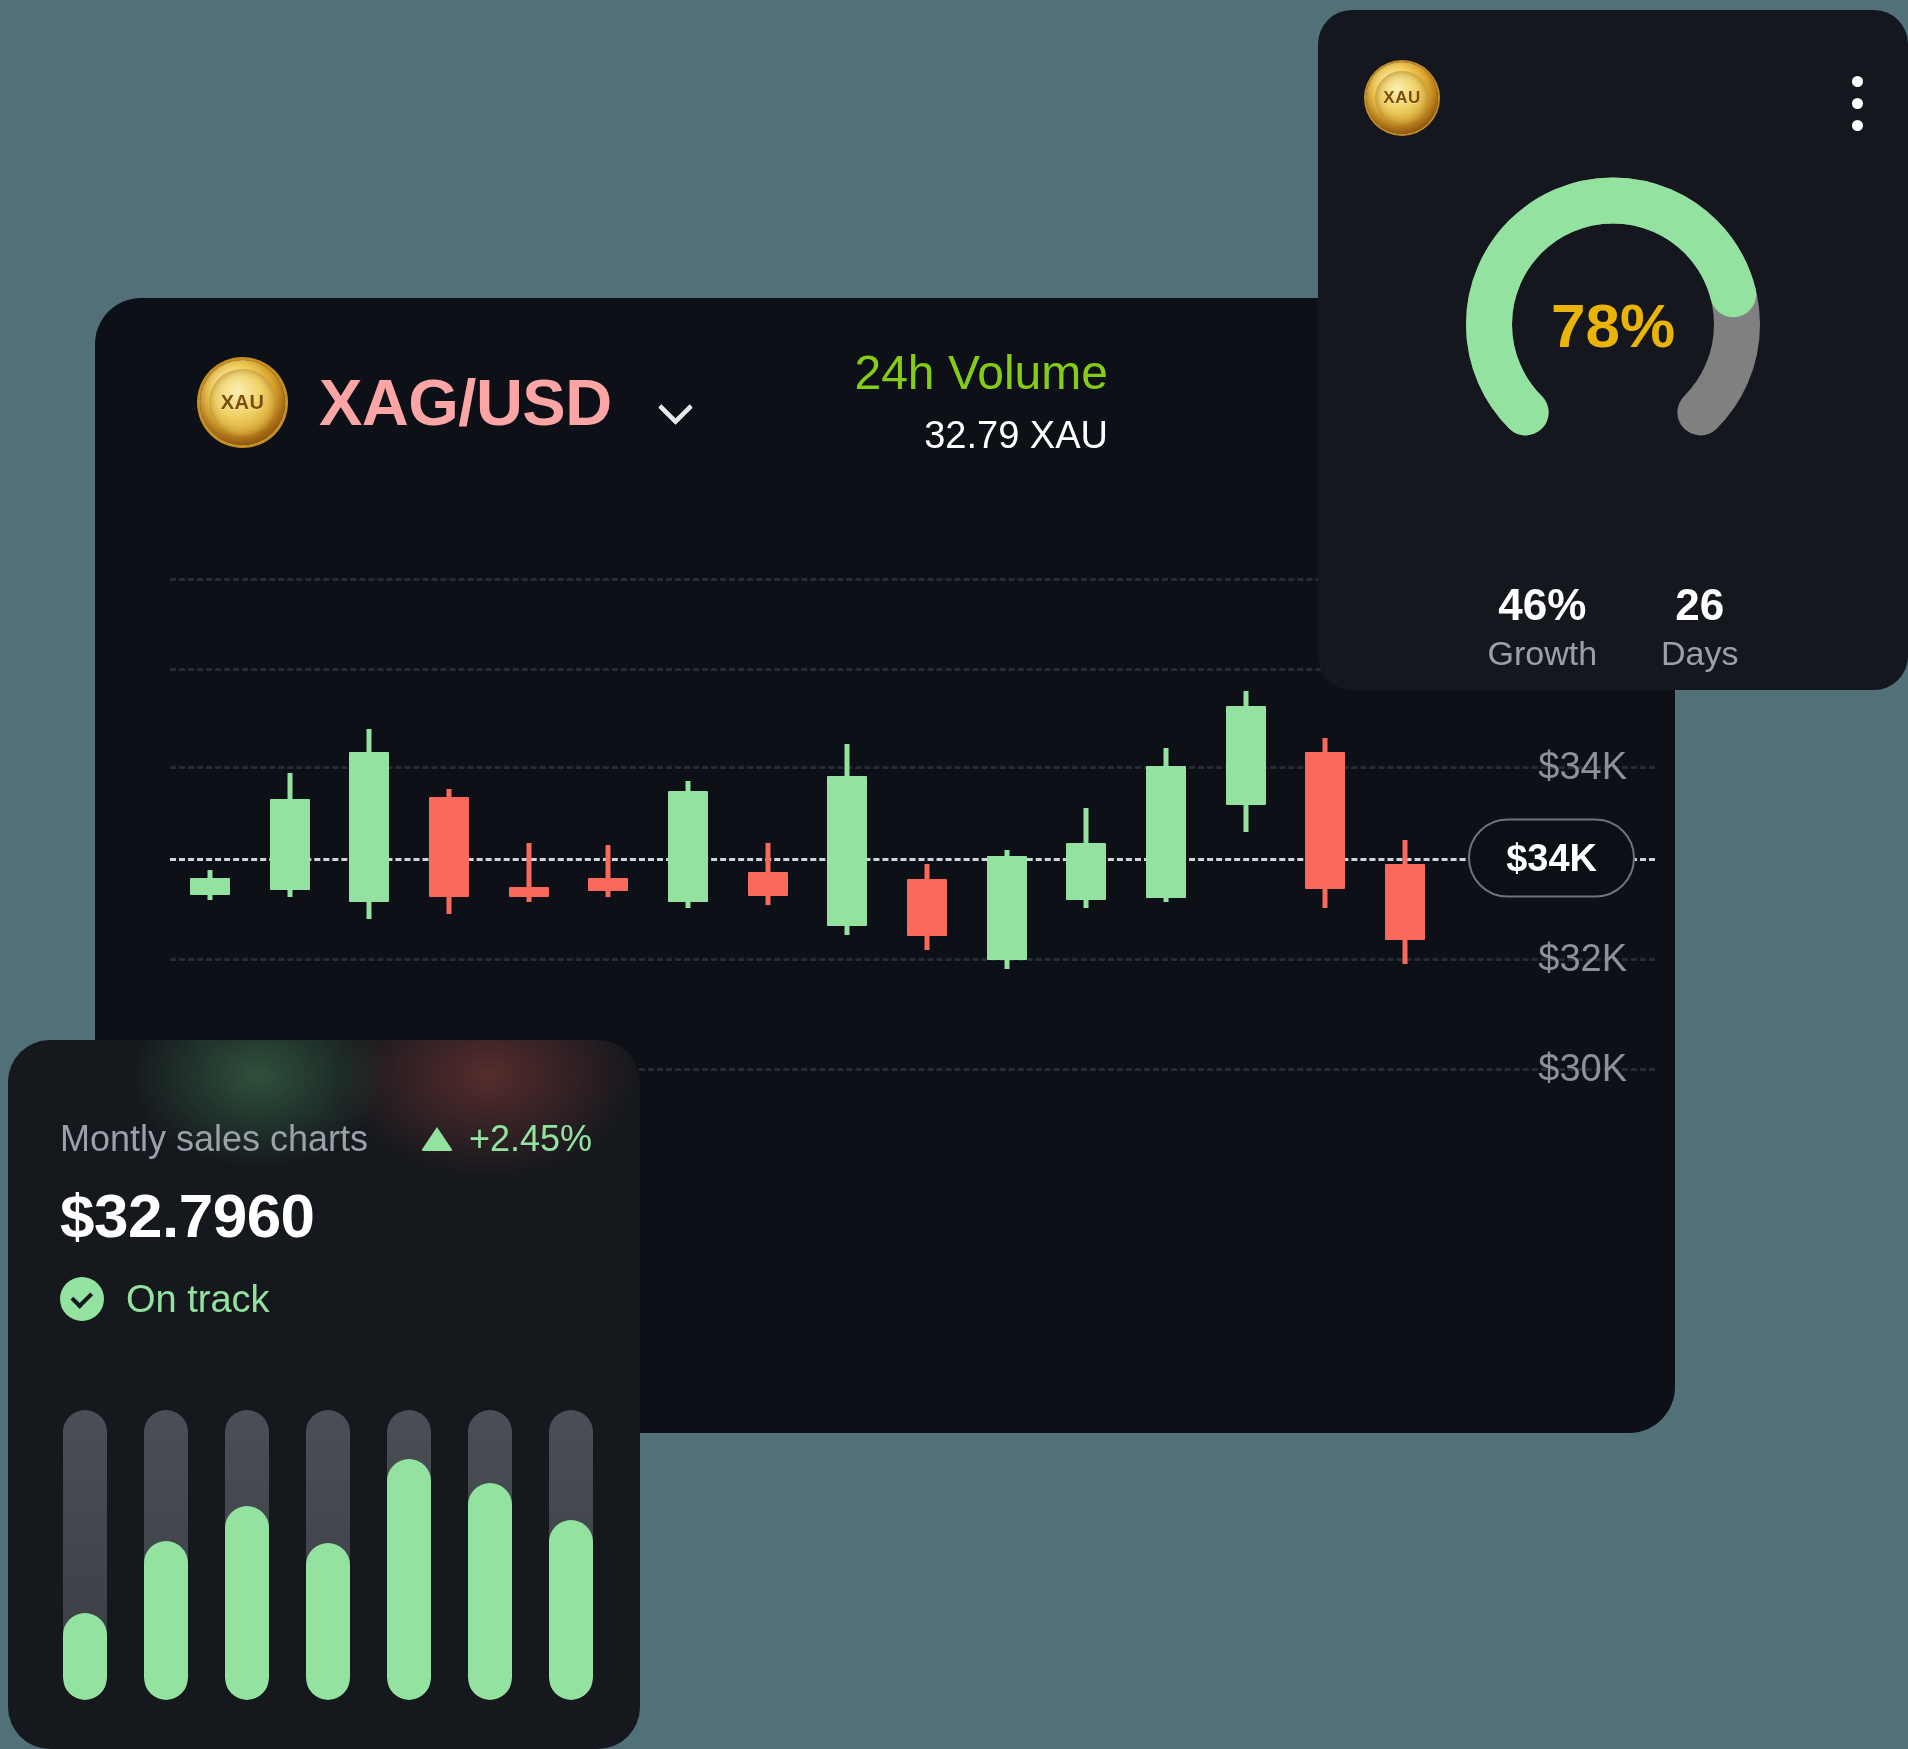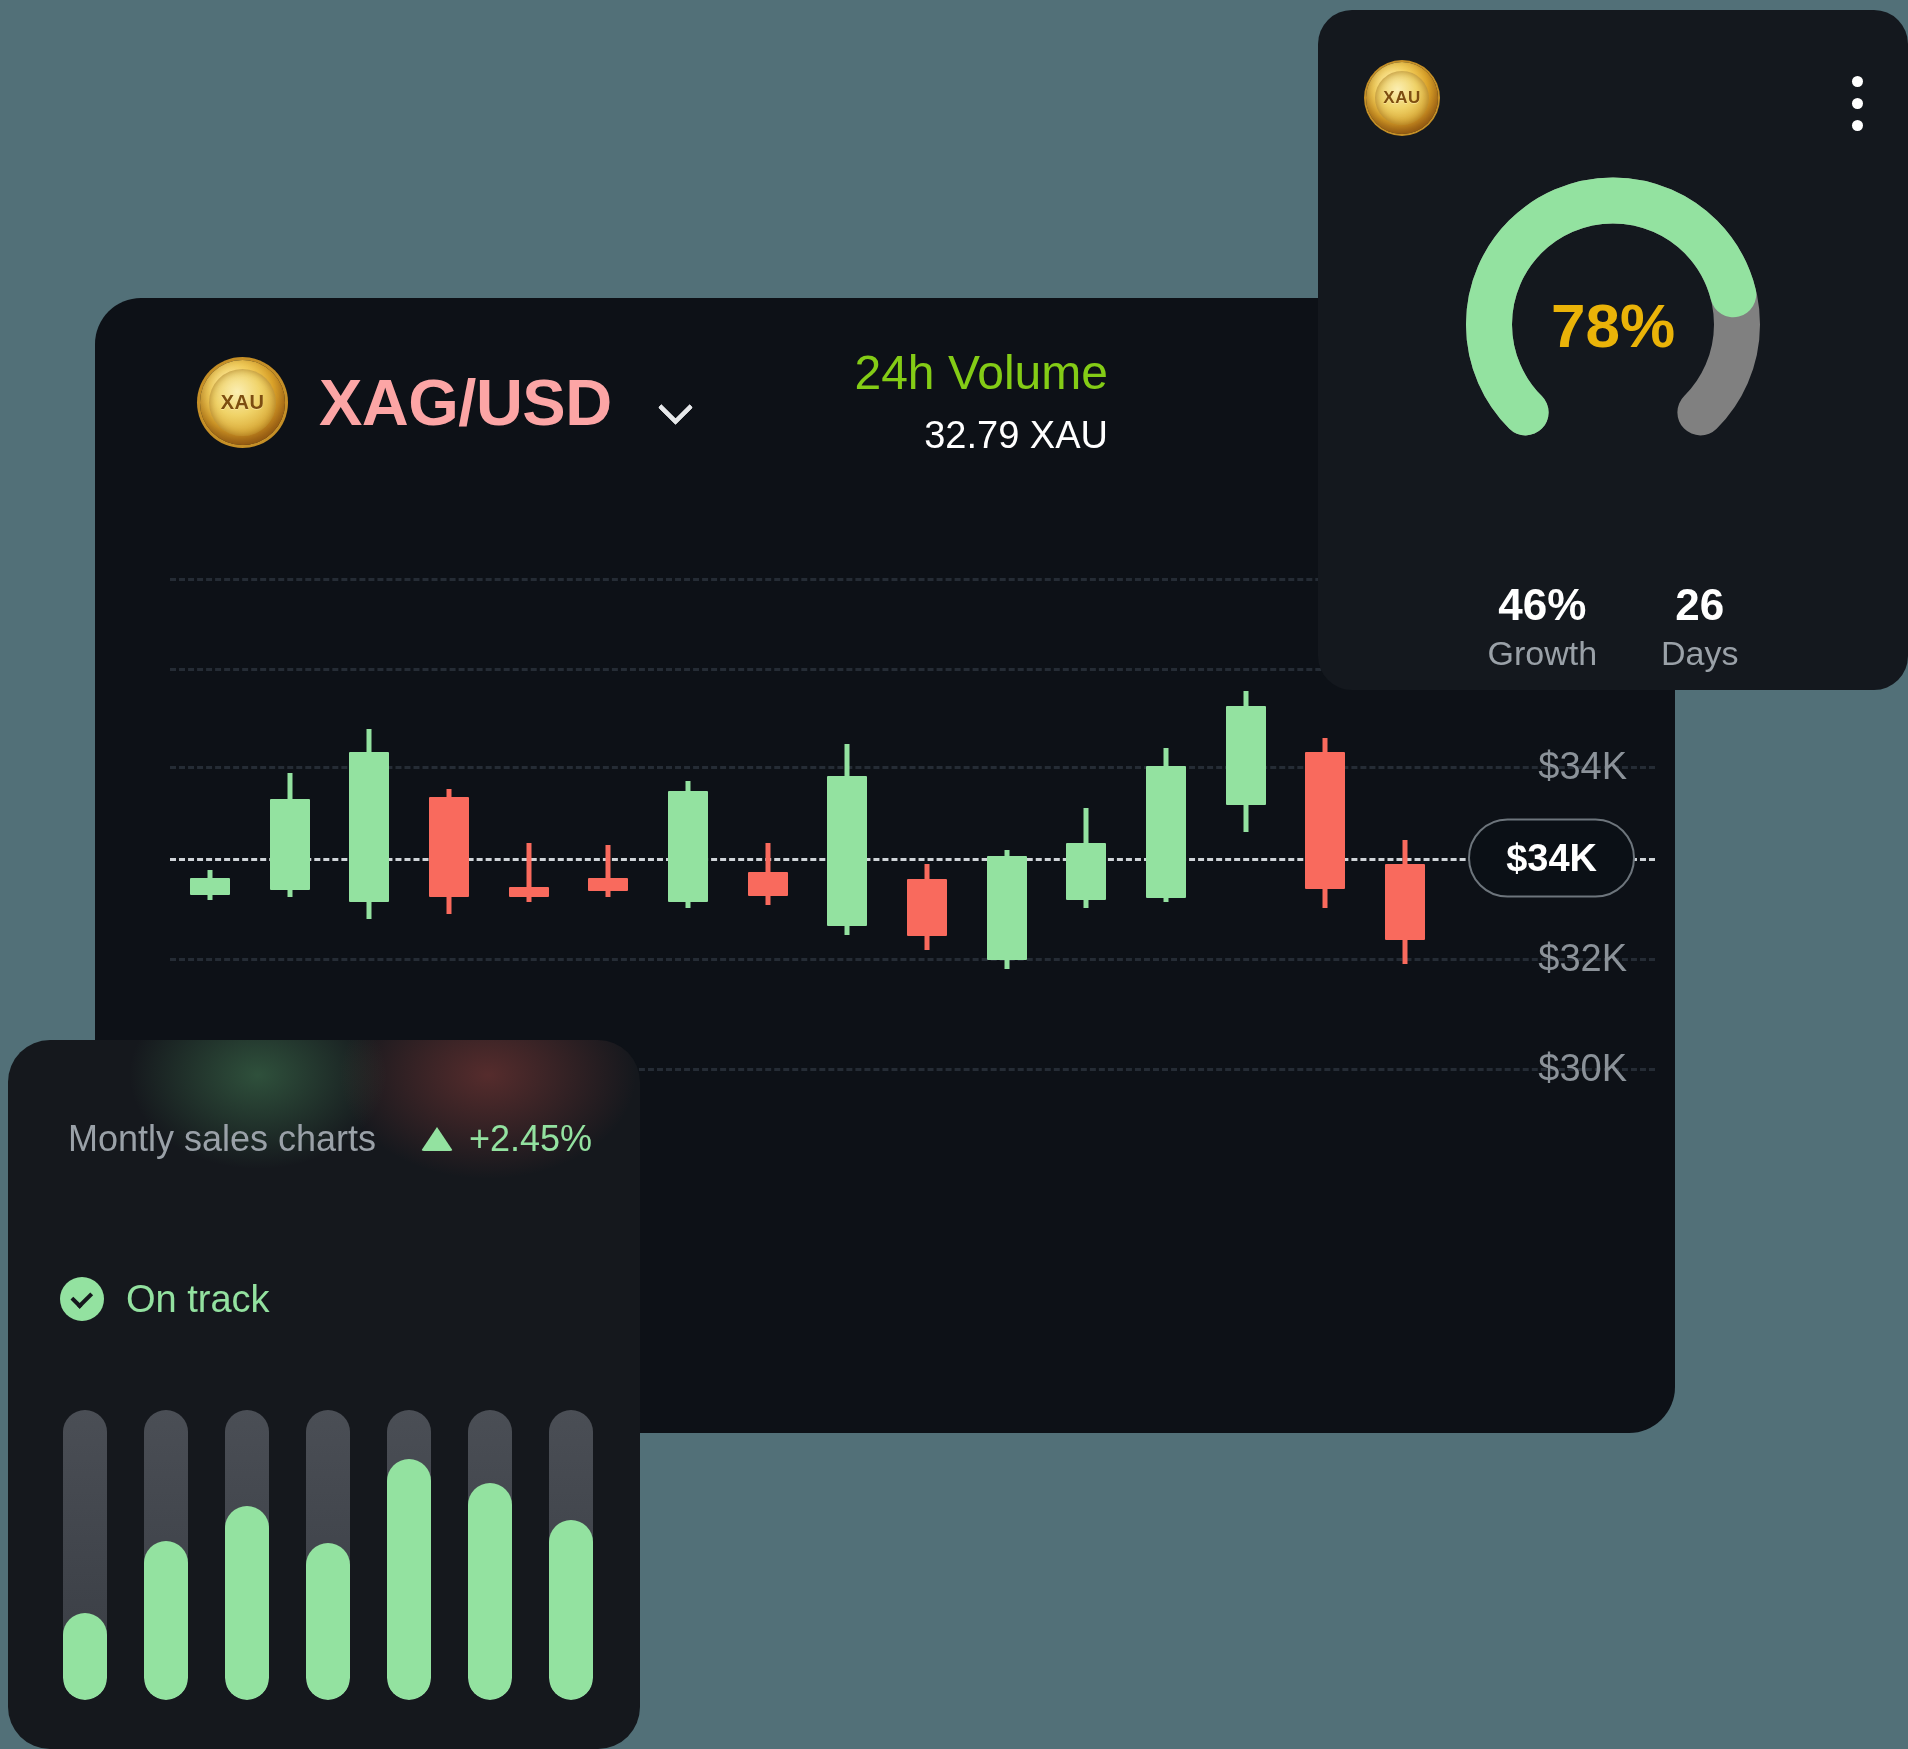--- a/index.html
+++ b/index.html
@@ -177,21 +177,21 @@
     background: radial-gradient(ellipse at center, rgba(106,210,130,.30) 0%, rgba(106,210,130,0) 70%);
     pointer-events: none;
   }
   .sc-glow2 {
     position: absolute; left: 330px; top: -70px; width: 300px; height: 210px;
     background: radial-gradient(ellipse at center, rgba(235,90,80,.30) 0%, rgba(235,90,80,0) 70%);
     pointer-events: none;
   }
   .sc-head {
     position: absolute; left: 52px; top: 78px; right: 48px;
-    display: flex; align-items: center; justify-content: space-between; margin-left: 8px;
+    display: flex; align-items: center; justify-content: space-between;
   }
   .sc-title { font-size: 36px; color: #9aa1a8; }
   .sc-delta { display: flex; align-items: center; gap: 16px; }
   .tri-up {
     width: 0; height: 0;
     border-left: 16px solid transparent; border-right: 16px solid transparent;
     border-bottom: 24px solid #93e2a0;
     border-radius: 3px;
   }
   .delta-text { font-size: 36px; color: #93e2a0; font-weight: 500; }
@@ -377,20 +377,21 @@
     <div class="sc-glow2"></div>
 
     <div class="sc-head">
       <div class="sc-title">Montly sales charts</div>
       <div class="sc-delta">
         <div class="tri-up"></div>
         <div class="delta-text">+2.45%</div>
       </div>
     </div>
 
+    <div class="sc-amount">$32.7960</div>
 
     <div class="sc-status">
       <div class="check-circle"></div>
       <div class="status-text">On track</div>
     </div>
 
     <div class="sc-bars" id="sales-bars">
         <div class="bar-track">
           <div class="bar-fill" style="height: 30%;"></div>
         </div>

